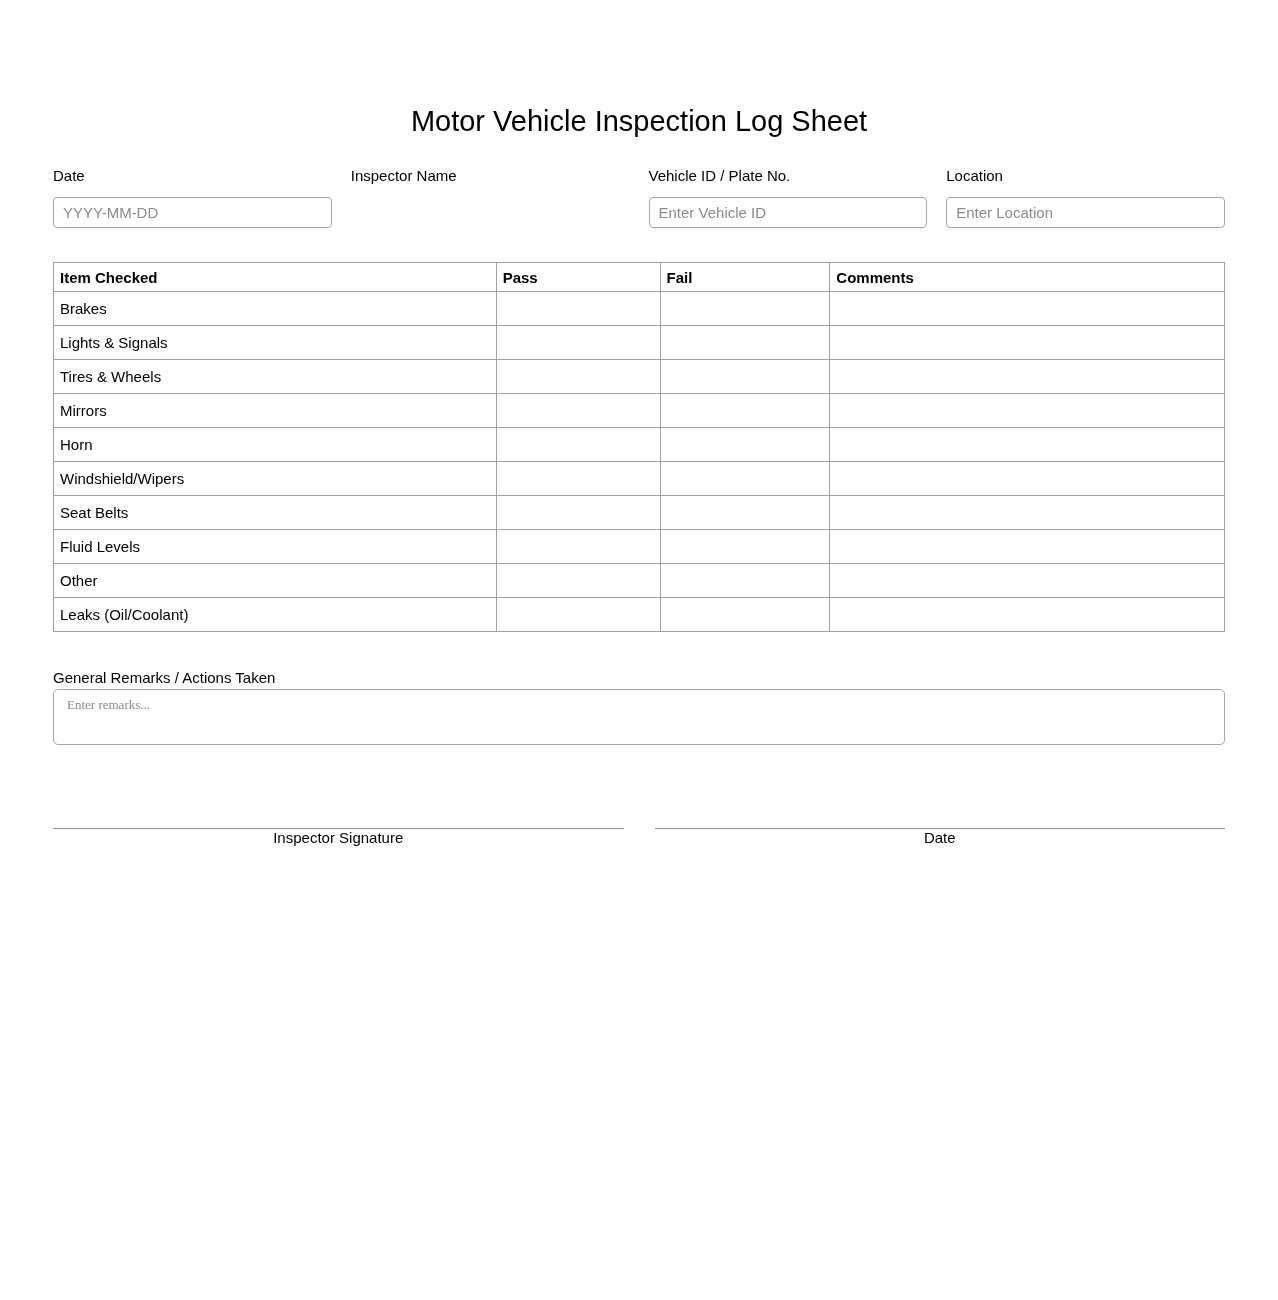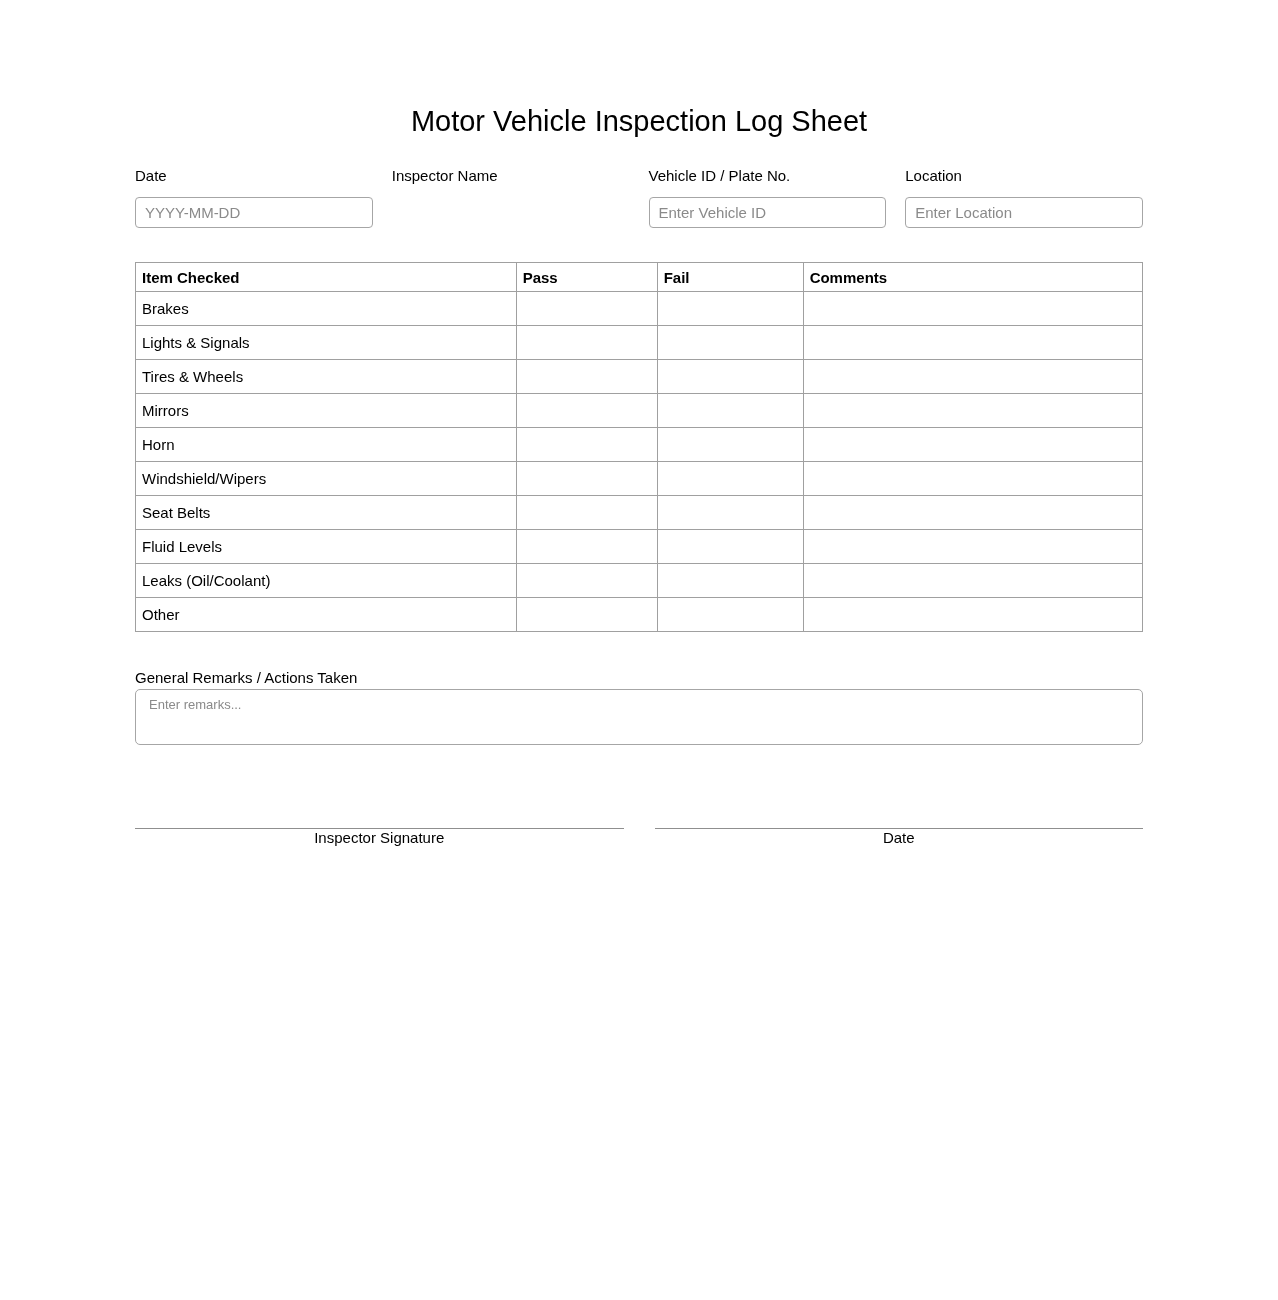--- a/index.html
+++ b/index.html
@@ -9,21 +9,21 @@
     background: #ffffff;
   }
   body {
     width: 1278px;
     height: 1300px;
     font-family: "Liberation Sans", sans-serif;
     color: #000000;
     overflow: hidden;
   }
   .container {
-    width: 1008px;
+    width: 1172px;
     margin: 0 auto;
   }
   .page-title {
     font-size: 29px;
     font-weight: 400;
     line-height: 34px;
     text-align: center;
     margin: 104px 0 0 0;
   }
   .fields-row {
@@ -83,21 +83,21 @@
     line-height: 17px;
     margin-top: 37px;
     margin-bottom: 3px;
   }
   .remarks-textarea {
     width: 100%;
     height: 56px;
     border: 1px solid #a6a6a6;
     border-radius: 5px;
     padding: 7px 13px;
-    font-family: Liberation Sans, sans-serif;
+    font-family: Liberation Serif, serif;
     font-size: 13px;
     color: #000000;
     resize: none;
     outline: none;
     background: #ffffff;
   }
   .remarks-textarea::placeholder { color: #8a8a8a; opacity: 1; }
   .signatures-row {
     display: flex;
     gap: 31px;
@@ -194,27 +194,27 @@
           <td></td>
           <td></td>
         </tr>
         <tr>
           <td>Fluid Levels</td>
           <td></td>
           <td></td>
           <td></td>
         </tr>
         <tr>
+          <td>Other</td>
+          <td></td>
+          <td></td>
+          <td></td>
+        </tr>
+        <tr>
           <td>Leaks (Oil/Coolant)</td>
-          <td></td>
-          <td></td>
-          <td></td>
-        </tr>
-        <tr>
-          <td>Other</td>
           <td></td>
           <td></td>
           <td></td>
         </tr>
       </tbody>
   </table>
 
   <div class="remarks-label">General Remarks / Actions Taken</div>
   <textarea class="remarks-textarea" placeholder="Enter remarks..." style=""></textarea>
 

